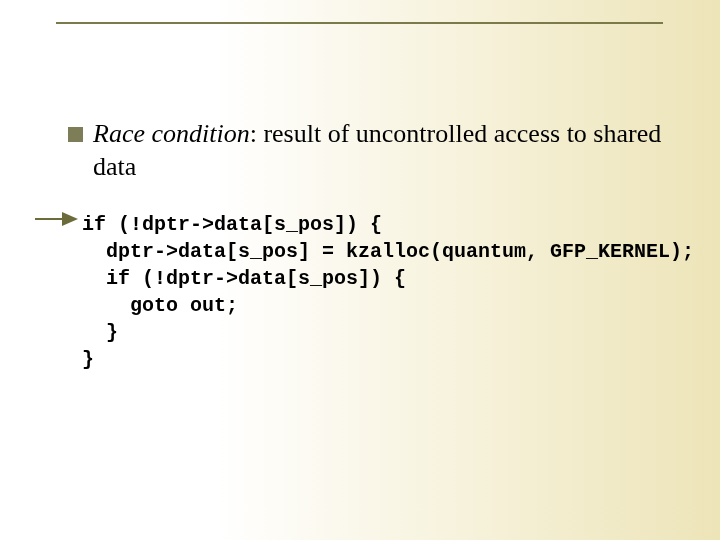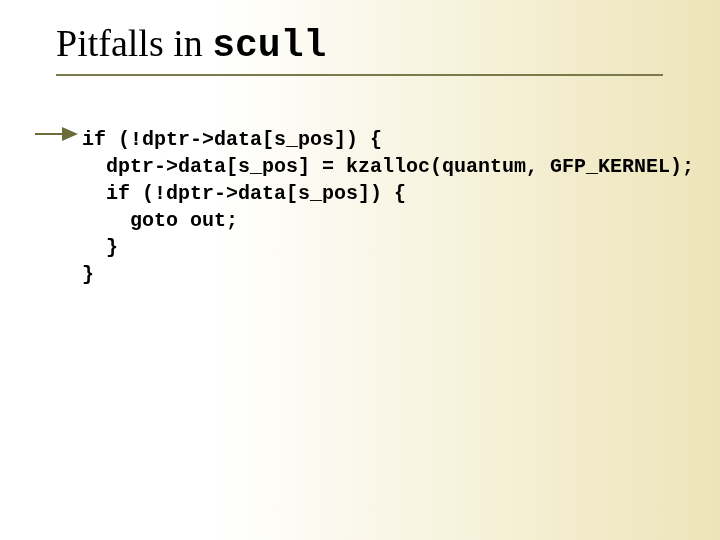--- a/index.html
+++ b/index.html
@@ -94,28 +94,31 @@
     line-height: 1.35;
     margin-left: 14px;
   }
 </style>
 </head>
 <body>
 
 <div class="slide">
 
   <div class="title-wrap">
-    <h1 class="title">
-      <span class="serif-part">Pitfalls in </span><span class="mono-part">scull</span>
-    </h1>
     <hr class="title-rule">
   </div>
 
   <div class="body">
 
+    <div class="bullet-row">
+      <div class="bullet-box"></div>
+      <div class="bullet-text">
+        <span class="term">Race condition</span><span>:  result of uncontrolled access to shared data</span>
+      </div>
+    </div>
 
     <div class="code-region">
       <svg class="arrow" viewBox="0 0 44 24">
         <line x1="1" y1="12" x2="28" y2="12" stroke="#6c6c3a" stroke-width="2"></line>
         <polygon points="28,5 44,12 28,19" fill="#6c6c3a"></polygon>
       </svg>
       <div class="code"><span>if (!dptr-&gt;data[s_pos]) {</span>
 <span>  dptr-&gt;data[s_pos] = kzalloc(quantum, GFP_KERNEL);</span>
 <span>  if (!dptr-&gt;data[s_pos]) {</span>
 <span>    goto out;</span>

